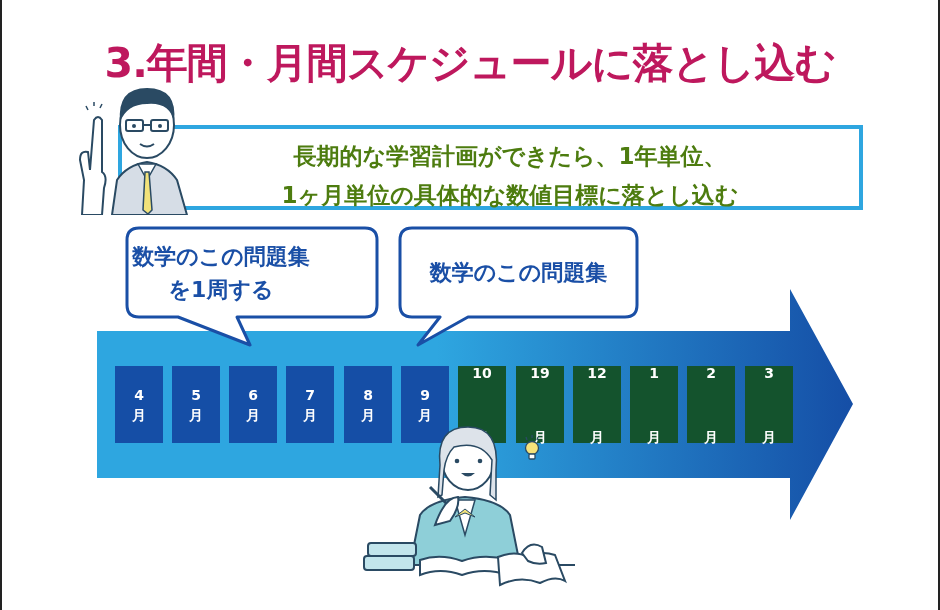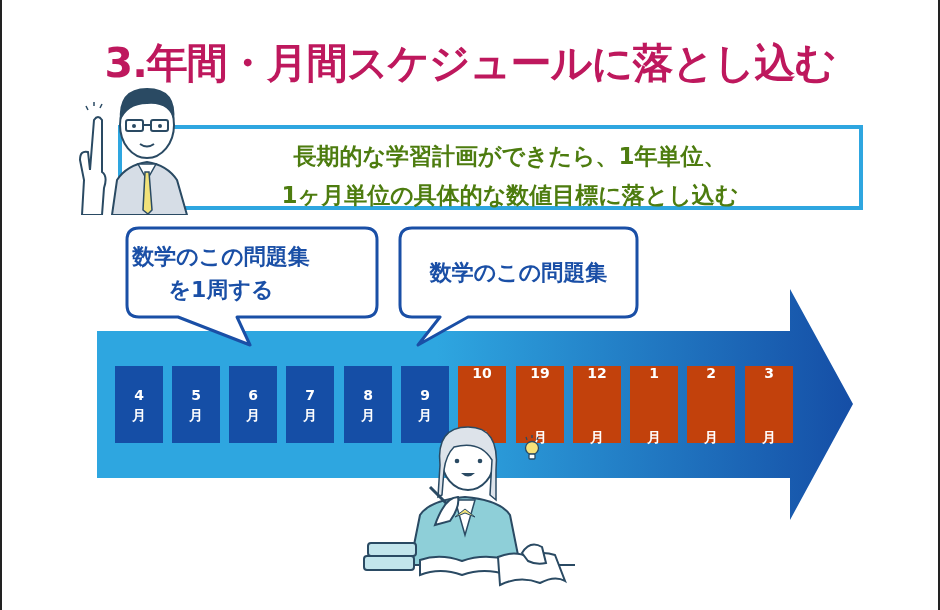--- a/index.html
+++ b/index.html
@@ -13,21 +13,21 @@
                 border: 4px solid #2ea6e0; background: #fff; }
     .lead-text { position: absolute; left: 150px; width: 720px; text-align: center;
                  font-weight: bold; font-size: 23px; color: #4d7c0f; line-height: 33px; }
     .man { position: absolute; left: 72px; top: 80px; width: 150px; height: 135px; }
     .arrow-svg { position: absolute; left: 0; top: 0; width: 940px; height: 610px; }
     .bubble { position: absolute; display: flex; flex-direction: column; align-items: center; justify-content: center;
               font-weight: bold; font-size: 22px; color: #1a4fa6; line-height: 33px; text-align: center; }
     .month { position: absolute; top: 366px; width: 48px; height: 77px; display: flex; flex-direction: column;
              align-items: center; justify-content: center; color: #fff; font-weight: bold; font-size: 14px; line-height: 20px; }
     .month.past { background: #154ea6; }
-    .month.future { background: #c2410c; gap: 44px; }
+    .month.future { background: #14532d; gap: 44px; }
     .girl { position: absolute; left: 350px; top: 425px; width: 230px; height: 170px; }
     .bulb { position: absolute; left: 520px; top: 435px; width: 24px; height: 30px; }
   </style>
 </head>
 <body>
 
 <div class="frame"></div>
 
 <h1 class="title">3.年間・月間スケジュールに落とし込む</h1>
 

